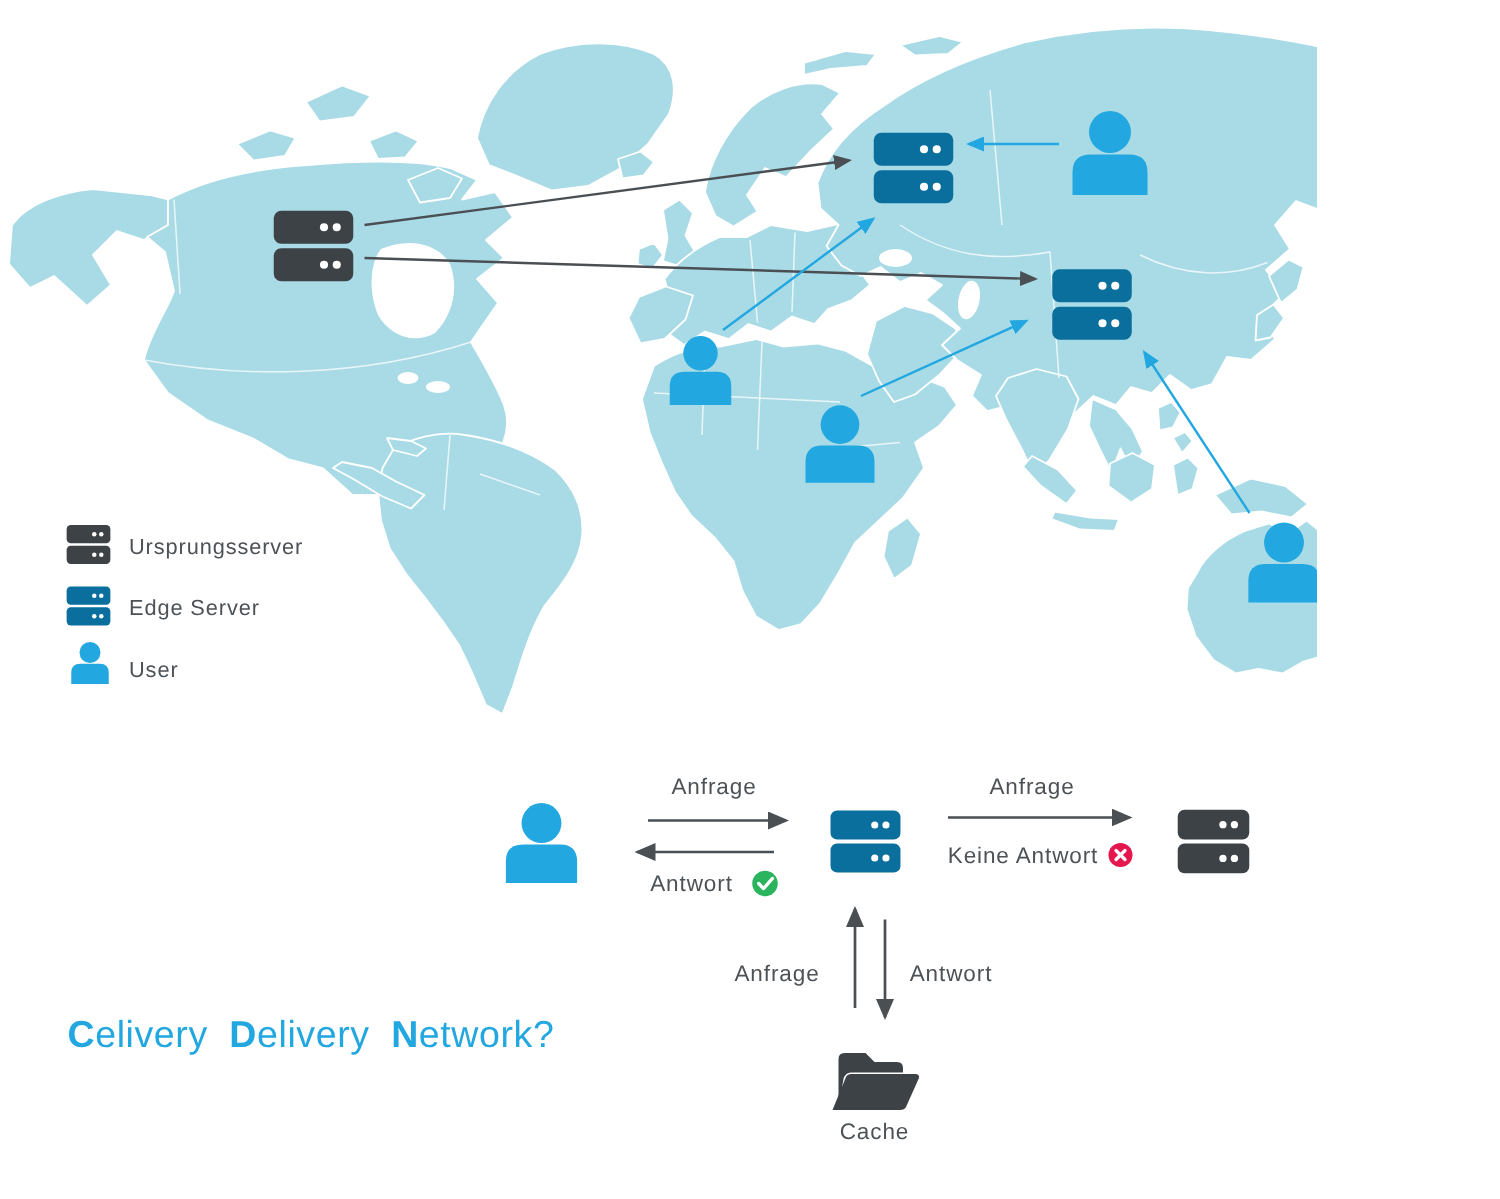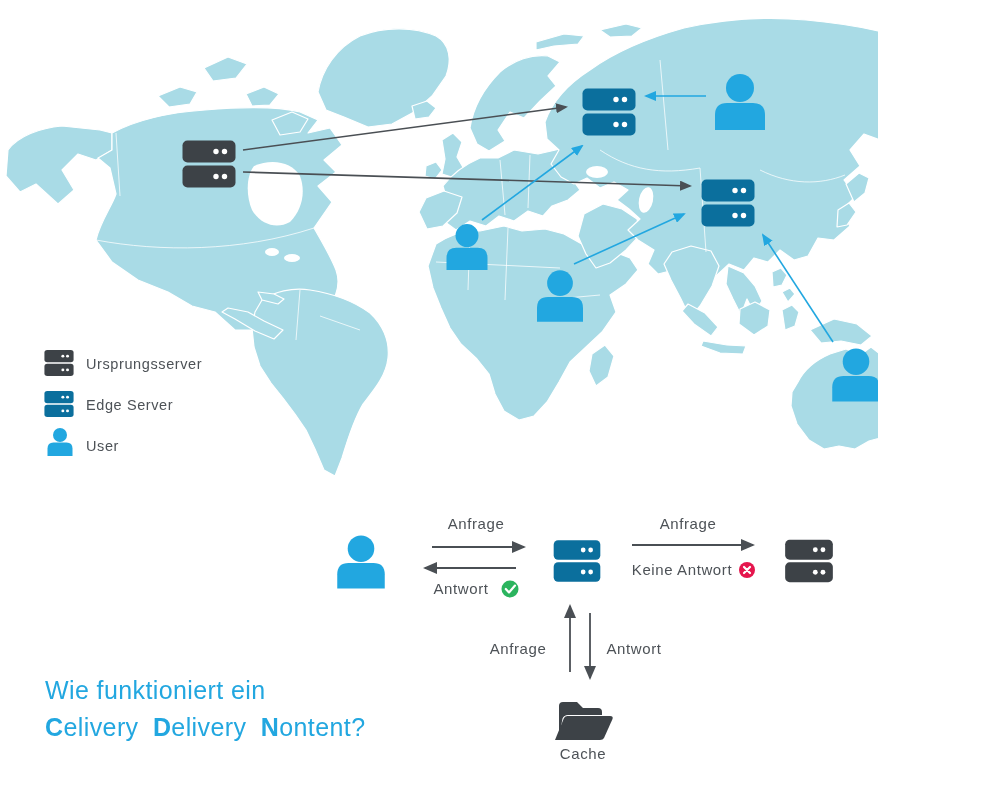--- a/index.html
+++ b/index.html
@@ -169,21 +169,20 @@
     </g>
 
     <g fill="#3d4247">
       <path d="M 559,738 V 706 Q 559,702 563,702 H 577 L 583,708 H 598 Q 602,708 602,712 V 715 H 568 Q 564,715 562.5,718.5 L 559,738 Z"></path>
       <path d="M 555,740 L 564,718 Q 565,716 567.5,716 H 610 Q 613.5,716 612.5,719 L 604,738 Q 603,740 600,740 Z"></path>
     </g>
   </g>
 </svg>
 
 <div class="title">
-  <div>Wie funktioniert ein</div>
   <div>
     <span class="word"><b>C</b><span>elivery</span></span>
     <span class="word"><b>D</b><span>elivery</span></span>
-    <span class="word"><b>N</b><span>ontent?</span></span>
+    <span class="word"><b>N</b><span>etwork?</span></span>
   </div>
 </div>
 
 </div>
 
 </body></html>

